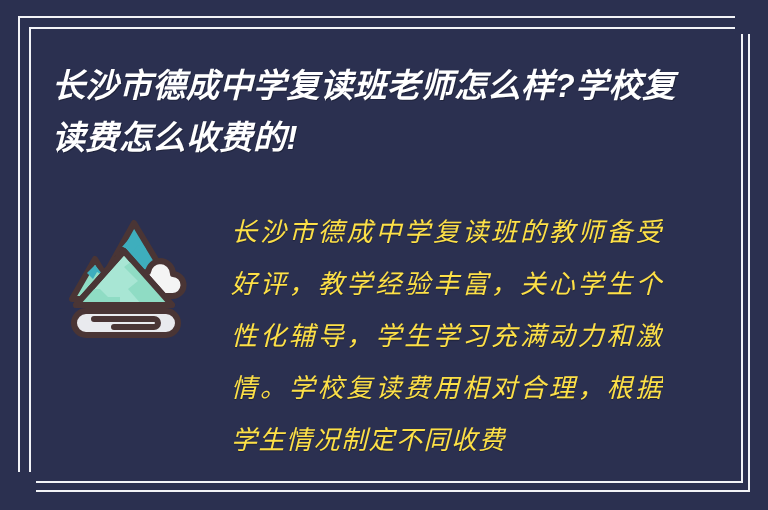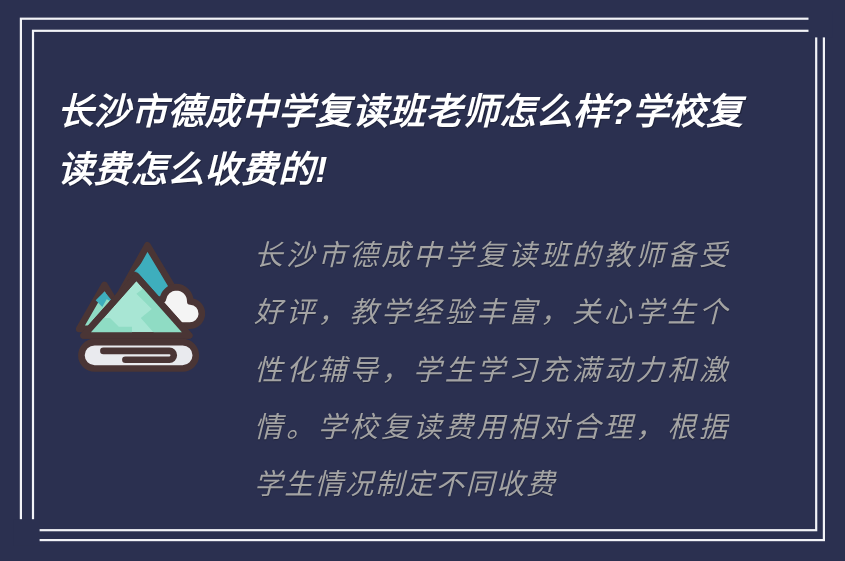--- a/index.html
+++ b/index.html
@@ -73,21 +73,20 @@
     width: 630px;
     color: #ffffff;
     font-family: "Liberation Sans", sans-serif;
     font-size: 33px;
     font-weight: 700;
     font-style: italic;
     line-height: 52px;
     letter-spacing: 0.5px;
     white-space: pre-line;
     text-shadow: 1px 1px 0 rgba(0,0,0,0.25);
-    margin-top: 16px;
   }
 
   
   #illustration {
     position: absolute;
     left: 68px;
     top: 205px;
     width: 136px;
     height: 136px;
   }
@@ -98,21 +97,21 @@
   }
 
   
   #body-copy {
     position: absolute;
     left: 231px;
     top: 207px;
     width: 432px;
     height: 270px;
     overflow: hidden;
-    color: #a3a3a3;
+    color: #fde047;
     font-family: "Liberation Serif", serif;
     font-size: 26px;
     font-style: italic;
     line-height: 52px;
     letter-spacing: 1.5px;
     text-align: justify;
     text-shadow: 0 1px 1px rgba(0,0,0,0.3);
   }
 </style>
 </head>

